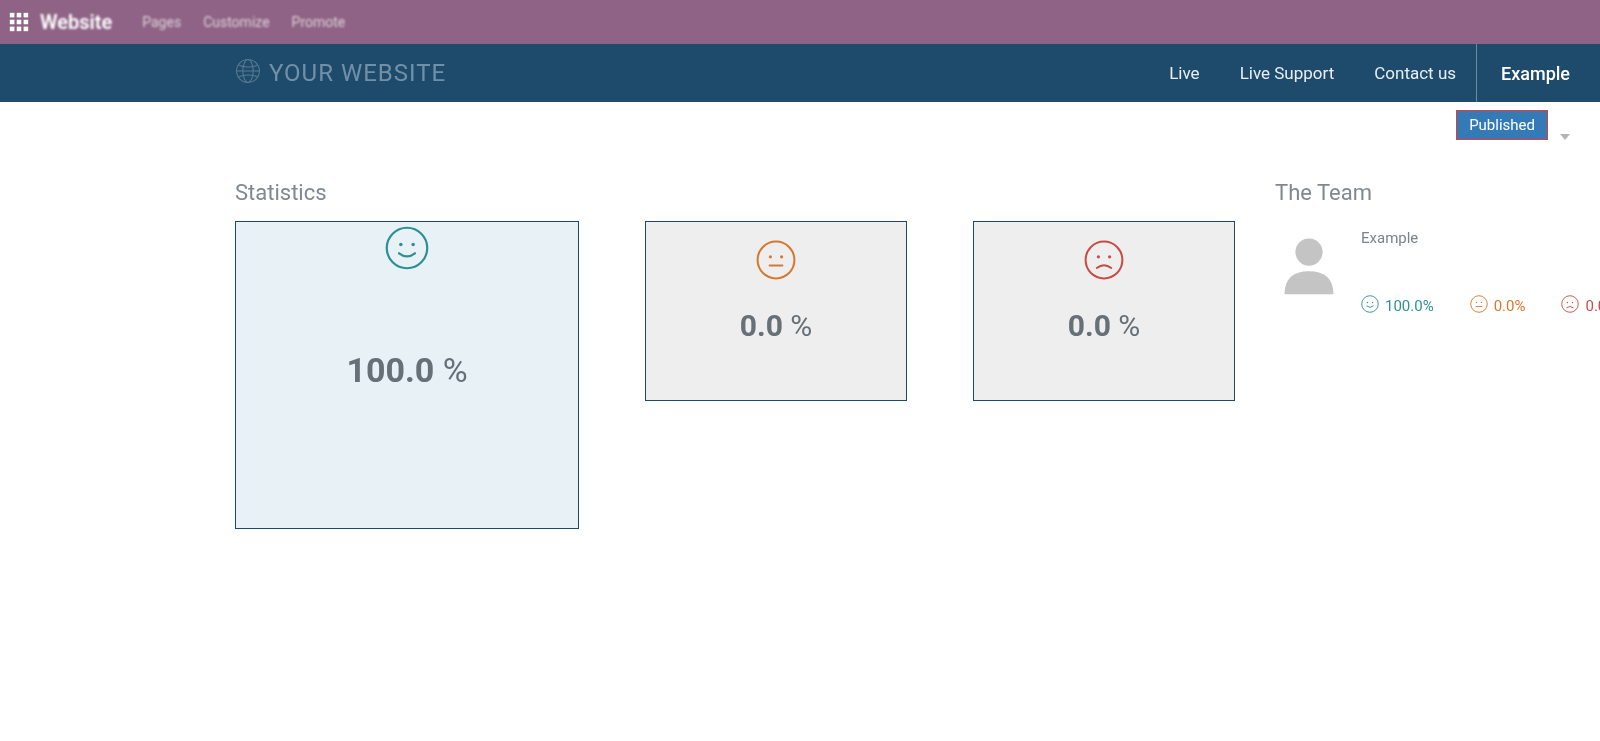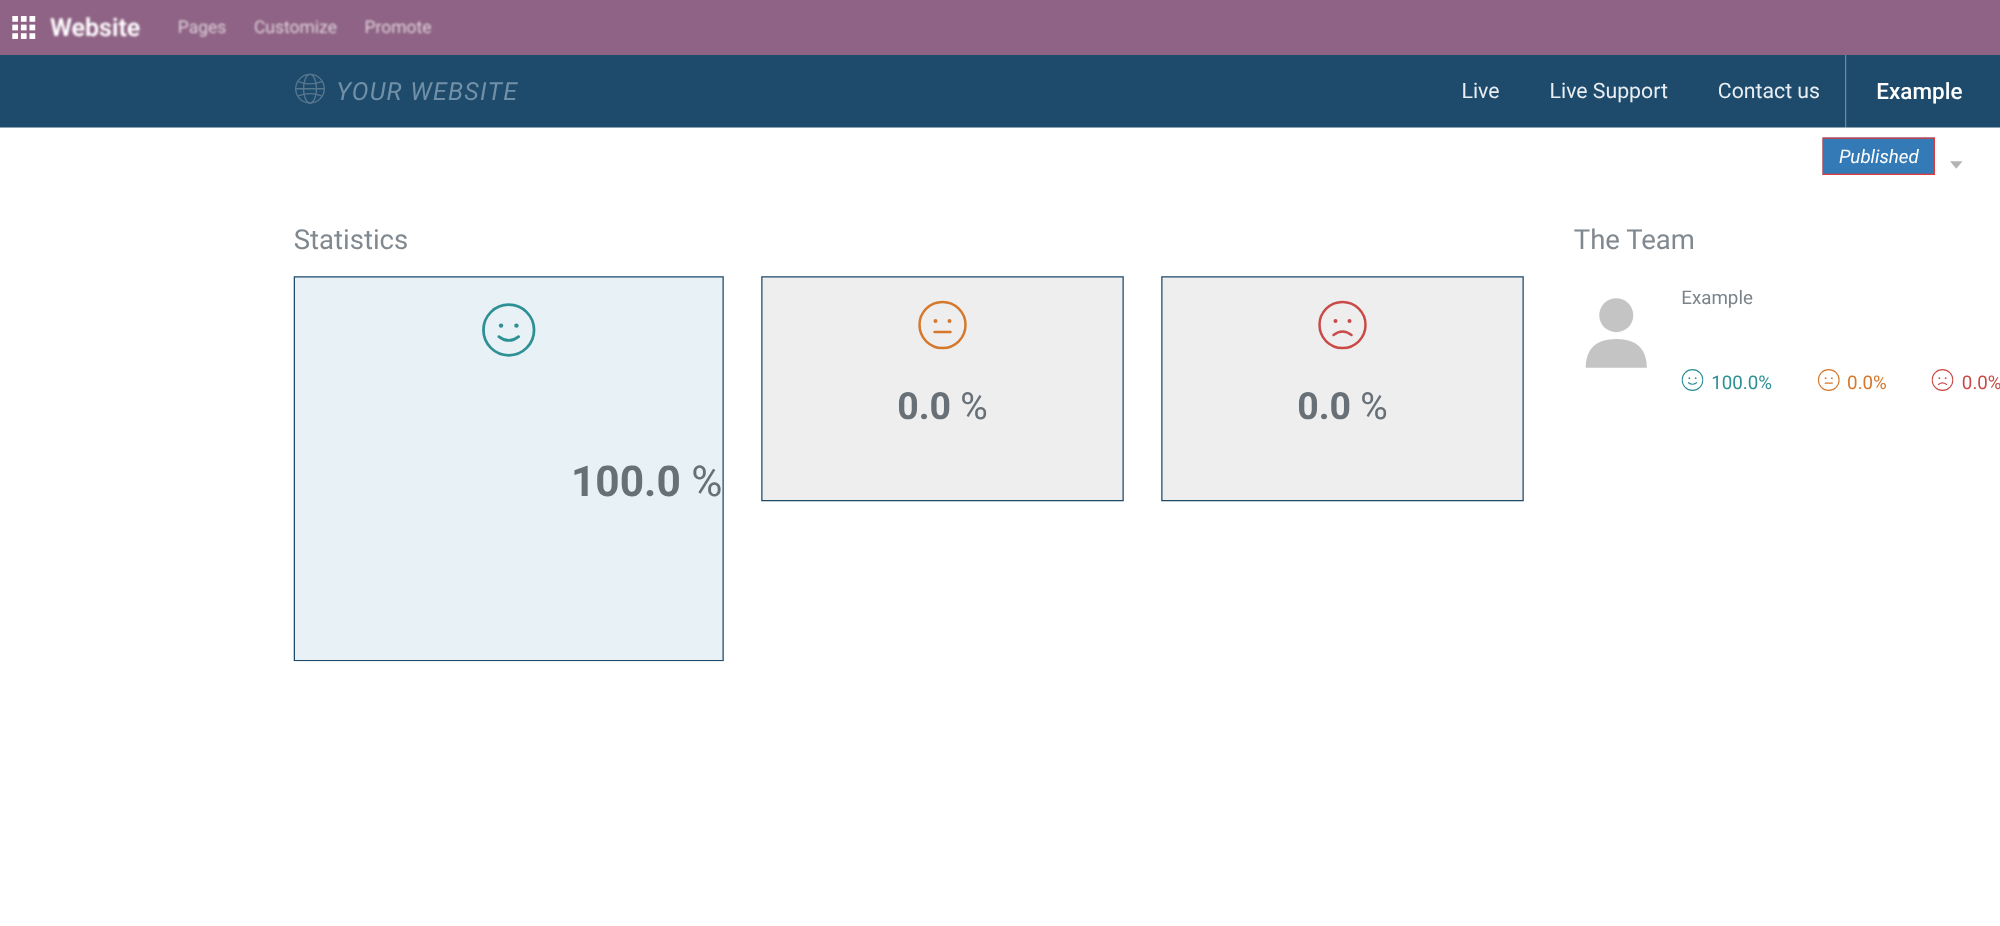--- a/index.html
+++ b/index.html
@@ -8,46 +8,46 @@
     
     .topbar { background: #8f6385; height: 44px; display: flex; align-items: center; padding: 0 8px; color: #fff; }
     .topbar .grid-icon svg { width: 22px; height: 22px; display: block; }
     .topbar .brand { font-size: 20px; font-weight: 600; margin-left: 10px; margin-right: 30px; filter: blur(1px); }
     .topbar .menu { display: flex; gap: 22px; }
     .topbar .menu-item { font-size: 14px; color: #ddd2da; filter: blur(1px); cursor: pointer; }
 
     
     .sitebar { background: #1e4b6b; height: 58px; display: flex; align-items: center; color: #fff; padding-left: 235px; }
     .sitebar .logo-wrap { display: flex; align-items: center; gap: 8px; opacity: 0.6; }
-    .sitebar .logo-text { font-size: 20px; letter-spacing: 1px; color: #a9bfcf; font-style: italic; }
+    .sitebar .logo-text { font-size: 24px; letter-spacing: 1px; color: #a9bfcf; }
     .sitebar .nav { margin-left: auto; display: flex; align-items: stretch; height: 100%; }
     .sitebar .nav-link { display: flex; align-items: center; padding: 0 20px; font-size: 17px; color: #e8eef3; cursor: pointer; height: 100%; }
     .sitebar .nav-divider { width: 1px; background: rgba(255,255,255,0.35); }
     .sitebar .user-link { display: flex; align-items: center; padding: 0 30px 0 24px; font-size: 18px; font-weight: 500; color: #fff; cursor: pointer; }
 
     
-    .pub-row { display: flex; justify-content: flex-end; align-items: center; padding: 8px 30px 0 0; position: relative; font-style: italic; }
+    .pub-row { display: flex; justify-content: flex-end; align-items: flex-end; padding: 8px 30px 0 0; position: relative; }
     .pub-btn { background: #337ab7; color: #fff; border: 1px solid #e33a3a; padding: 5px 12px; font-size: 15px; cursor: pointer; }
     .pub-caret { width: 0; height: 0; border-left: 5px solid transparent; border-right: 5px solid transparent; border-top: 6px solid #b4b4b4; margin-left: 12px; margin-top: 14px; cursor: pointer; }
 
     
     .content { padding: 0 235px; margin-top: -18px; }
     .page-title { font-size: 36px; font-weight: 400; color: #5f6b74; }
     .page-title .subtitle { color: #939ca3; font-weight: 300; }
 
     .columns { display: flex; margin-top: 58px; gap: 40px; }
     .col-stats { flex: 1; }
     .col-team { width: 420px; }
 
     .section-heading { font-size: 22px; color: #808890; font-weight: 400; margin-bottom: 16px; }
 
     .stat-cards { display: flex; gap: 30px; align-items: flex-start; }
     .card { border: 1px solid #1e4b6b; text-align: center; }
-    .card-big { width: 344px; height: 308px; background: #e8f1f6; padding-top: 20px; text-align: right; }
-    .card-small { width: 290px; height: 180px; background: #eeeeee; padding-top: 18px; }
+    .card-big { width: 344px; height: 308px; background: #e8f1f6; padding-top: 4px; }
+    .card-small { width: 262px; height: 180px; background: #eeeeee; padding-top: 18px; margin-left: 36px; }
     .card .face { display: flex; justify-content: center; margin-bottom: 48px; }
     .card-small .face { margin-bottom: 28px; }
     .card .pct { font-size: 30px; color: #676f77; font-weight: 400; }
     .card .pct .num { font-weight: 700; }
     .card-big .pct { font-size: 34px; margin-top: 80px; }
 
     .feedbacks { margin-top: 44px; }
     .feedbacks-row { display: flex; justify-content: center; gap: 8px; margin-top: 18px; }
 
     

